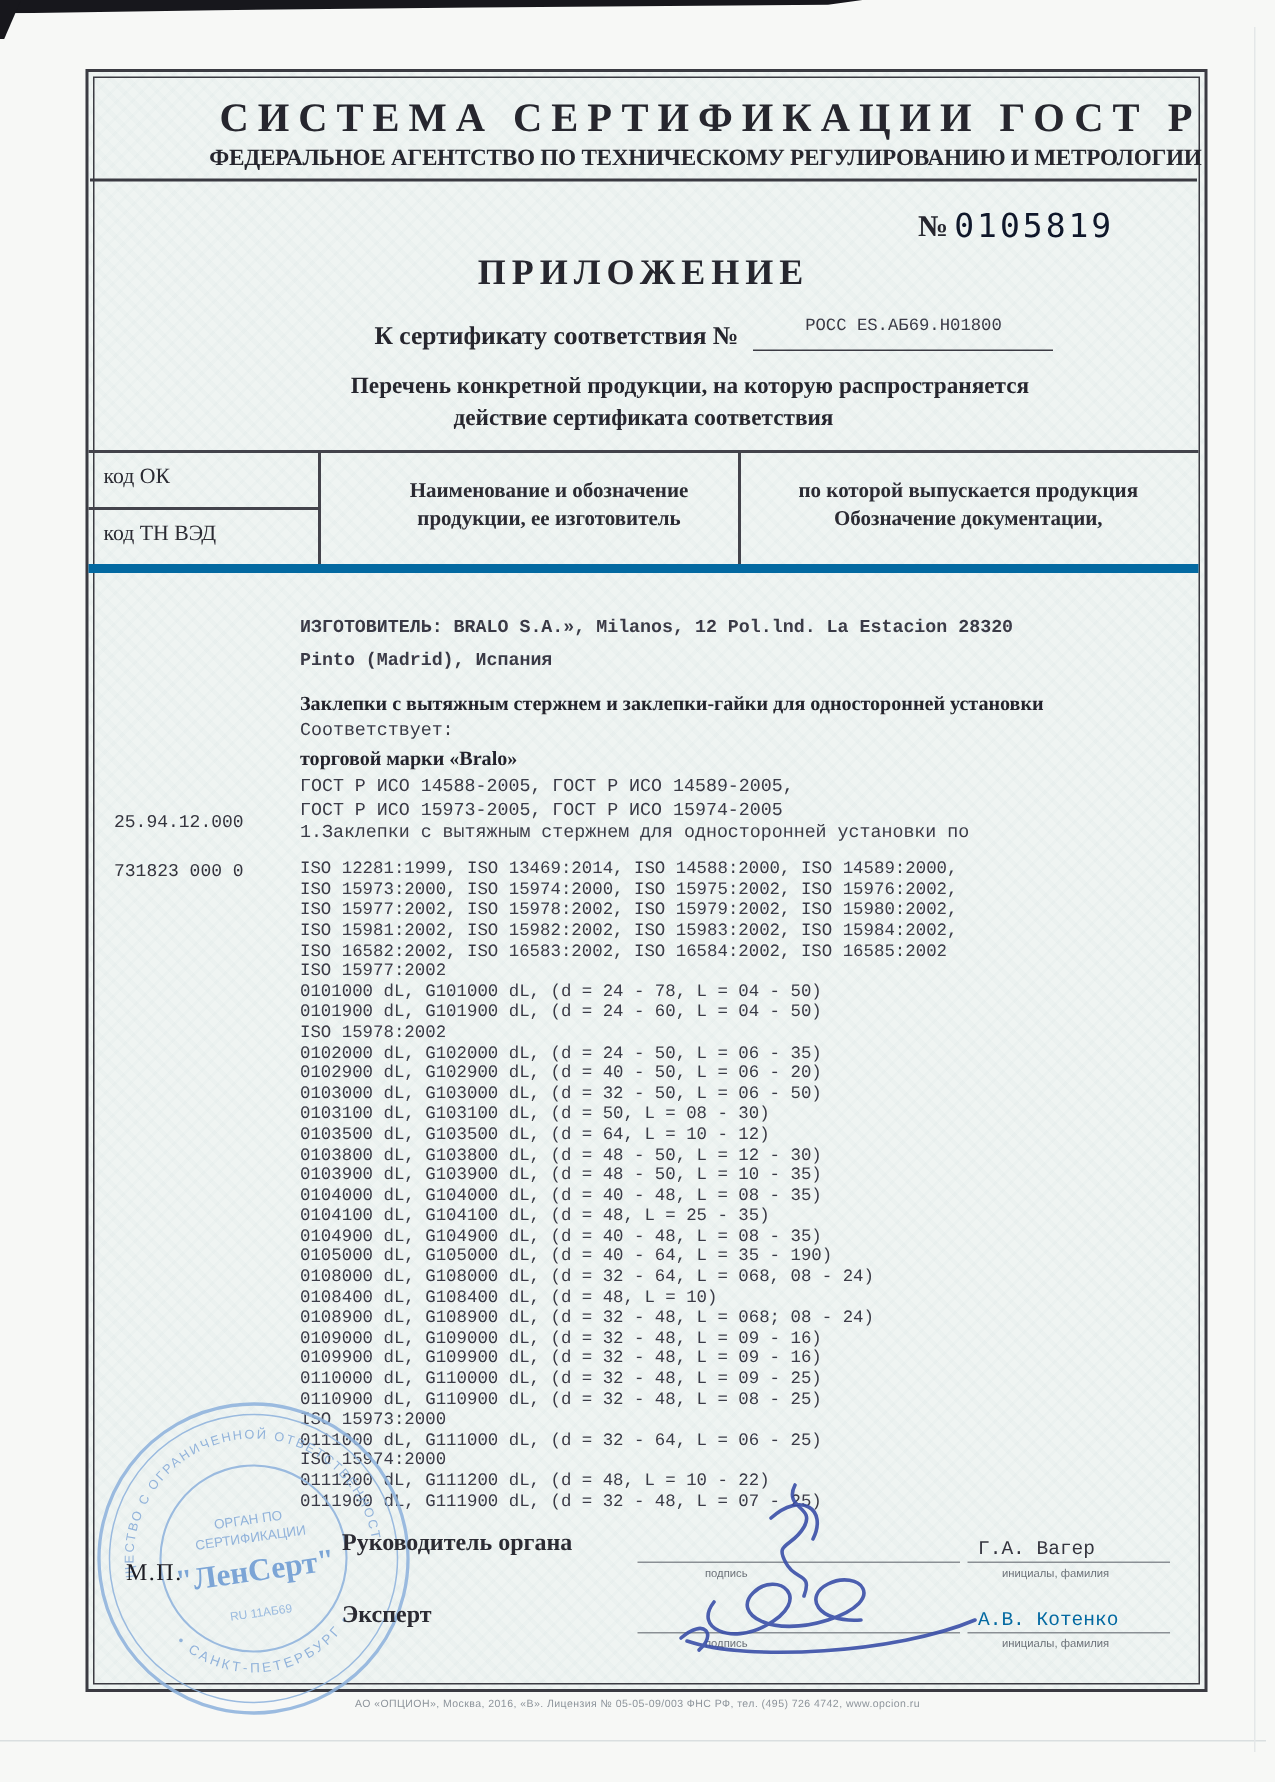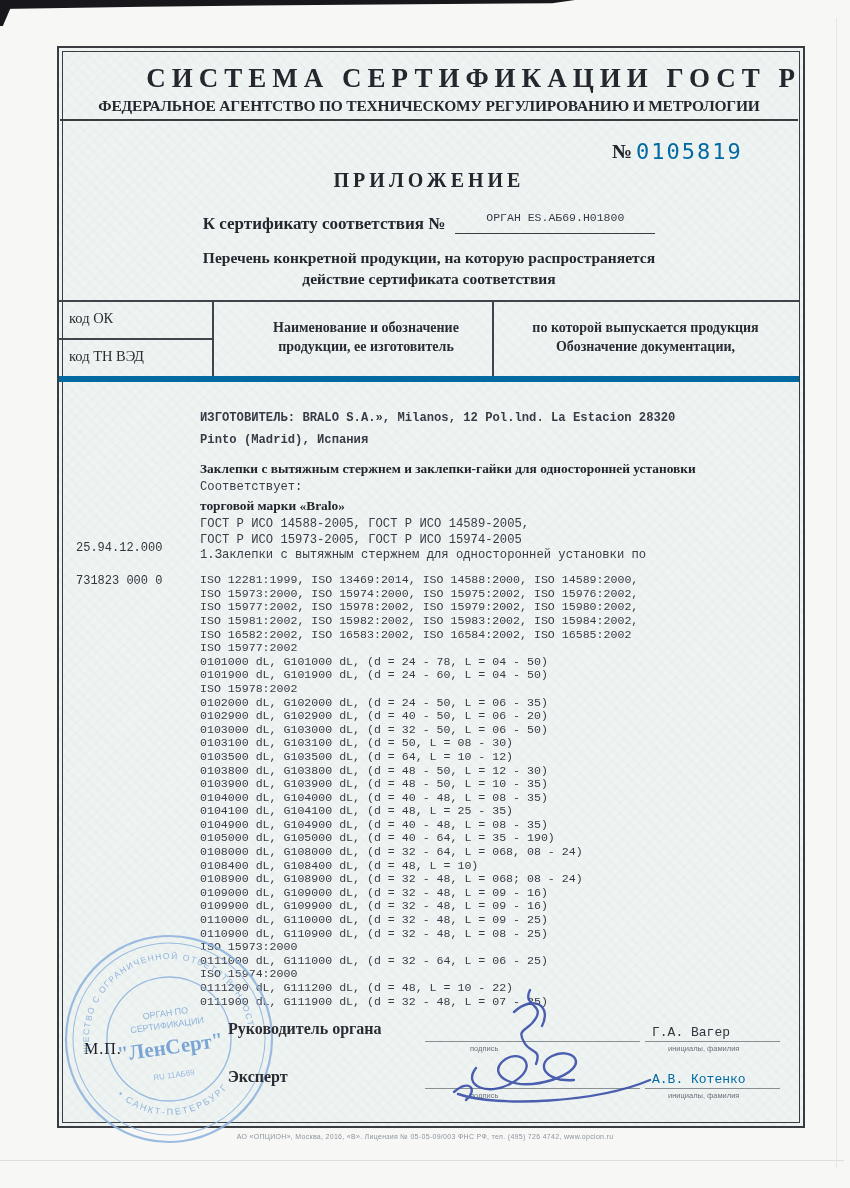--- a/index.html
+++ b/index.html
@@ -15,39 +15,39 @@
   
   .frame{position:absolute;left:57px;top:46px;width:744px;height:1078px;border:2.5px solid #3b3b42;
          background:
           repeating-linear-gradient(45deg, rgba(150,180,185,.045) 0 3px, transparent 3px 8px),
           repeating-linear-gradient(-45deg, rgba(150,180,185,.04) 0 2px, transparent 2px 7px),
           #eff4f2;}
   .frame-inner{position:absolute;inset:3px;border:1px solid #3b3b42;}
   
   .h-title{position:absolute;left:57px;width:744px;top:63px;text-align:right;
            font-size:27px;font-weight:bold;letter-spacing:6px;color:#26262e;}
-  .h-sub{position:absolute;left:57px;width:744px;top:97px;text-align:center;
+  .h-sub{position:absolute;left:57px;width:744px;top:97px;text-align:right;
          font-size:15.5px;font-weight:bold;letter-spacing:-0.2px;color:#26262e;}
   .h-rule{position:absolute;left:60px;width:738px;top:119px;height:2px;background:#3b3b42;}
   
   .num{position:absolute;left:612px;top:139px;white-space:nowrap;}
   .num .pfx{font-size:20px;font-weight:bold;color:#26262e;}
-  .num .val{font-family:"DejaVu Sans Mono",monospace;font-size:22px;color:#0369a1;letter-spacing:2px;vertical-align:-1px;}
+  .num .val{font-family:"DejaVu Sans Mono",monospace;font-size:22px;color:#0f172a;letter-spacing:2px;vertical-align:-1px;}
   
   .doc-title{position:absolute;left:57px;width:744px;top:169px;text-align:center;
-             font-size:20px;font-weight:bold;letter-spacing:4px;color:#26262e;}
-  
-  .certline{position:absolute;left:57px;width:744px;top:203px;display:flex;justify-content:center;align-items:flex-end;}
+             font-size:24px;font-weight:bold;letter-spacing:4px;color:#26262e;}
+  
+  .certline{position:absolute;left:57px;width:744px;top:203px;display:flex;justify-content:center;align-items:flex-end;padding-left:47px;}
   .certline .lbl{font-size:17px;font-weight:600;color:#26262e;}
   .certline .u{position:relative;display:inline-block;width:200px;height:30px;margin-left:10px;
                border-bottom:1.5px solid #3c3c44;}
   .certline .u .v{position:absolute;left:0;right:0;bottom:9px;text-align:center;
                   font-family:"Liberation Mono",monospace;font-size:11.5px;color:#3a3a46;}
   .intro1,.intro2{position:absolute;left:57px;width:744px;text-align:center;font-size:15.5px;font-weight:bold;color:#26262e;}
-  .intro1{top:249px;} .intro2{top:270px;}
+  .intro1{top:249px;padding-left:31px;} .intro2{top:270px;}
   
   .tbl{position:absolute;left:59px;top:300px;width:740px;height:74px;
        border-top:2px solid #43434b;border-bottom:6px solid #0369a1;}
   .tbl .v1{position:absolute;left:153px;top:0;bottom:0;width:1.5px;background:#43434b;}
   .tbl .v2{position:absolute;left:433px;top:0;bottom:0;width:1.5px;background:#43434b;}
   .tbl .h1{position:absolute;left:0;width:153px;top:36px;height:1.5px;background:#43434b;}
   .tbl .c1a{position:absolute;left:10px;top:8px;font-size:14.5px;}
   .tbl .c1b{position:absolute;left:10px;top:46px;font-size:14.5px;}
   .tbl .c2{position:absolute;left:153px;width:308px;top:16px;text-align:center;font-size:14px;line-height:19px;font-weight:600;}
   .tbl .c3{position:absolute;left:433px;width:307px;top:16px;text-align:center;font-size:14px;line-height:19px;font-weight:600;}
@@ -102,21 +102,21 @@
   <div class="num">
     <span class="pfx">№</span>
     <span class="val">0105819</span>
   </div>
 
   <div class="doc-title">ПРИЛОЖЕНИЕ</div>
 
   <div class="certline">
     <span class="lbl">К сертификату соответствия №</span>
     <span class="u">
-      <span class="v">ОРГАН ES.АБ69.Н01800</span>
+      <span class="v">РОСС ES.АБ69.Н01800</span>
     </span>
   </div>
 
   <div class="intro1">Перечень конкретной продукции,  на которую распространяется</div>
   <div class="intro2">действие сертификата соответствия</div>
 
   <div class="tbl">
     <div class="v1"></div>
     <div class="v2"></div>
     <div class="h1"></div>

